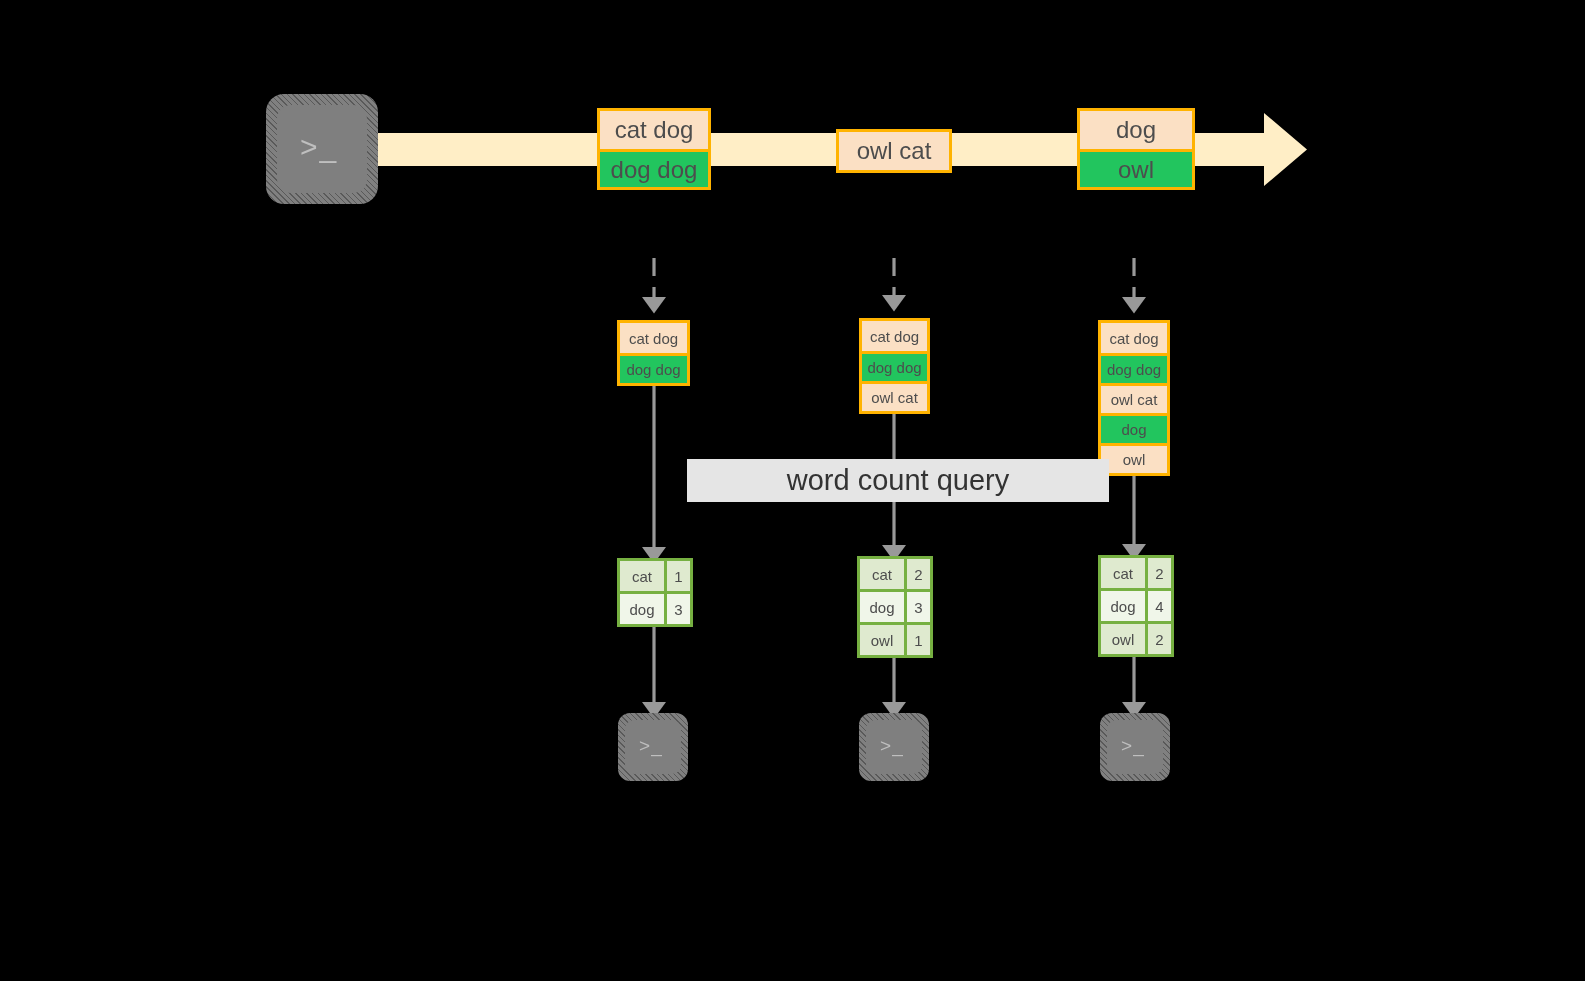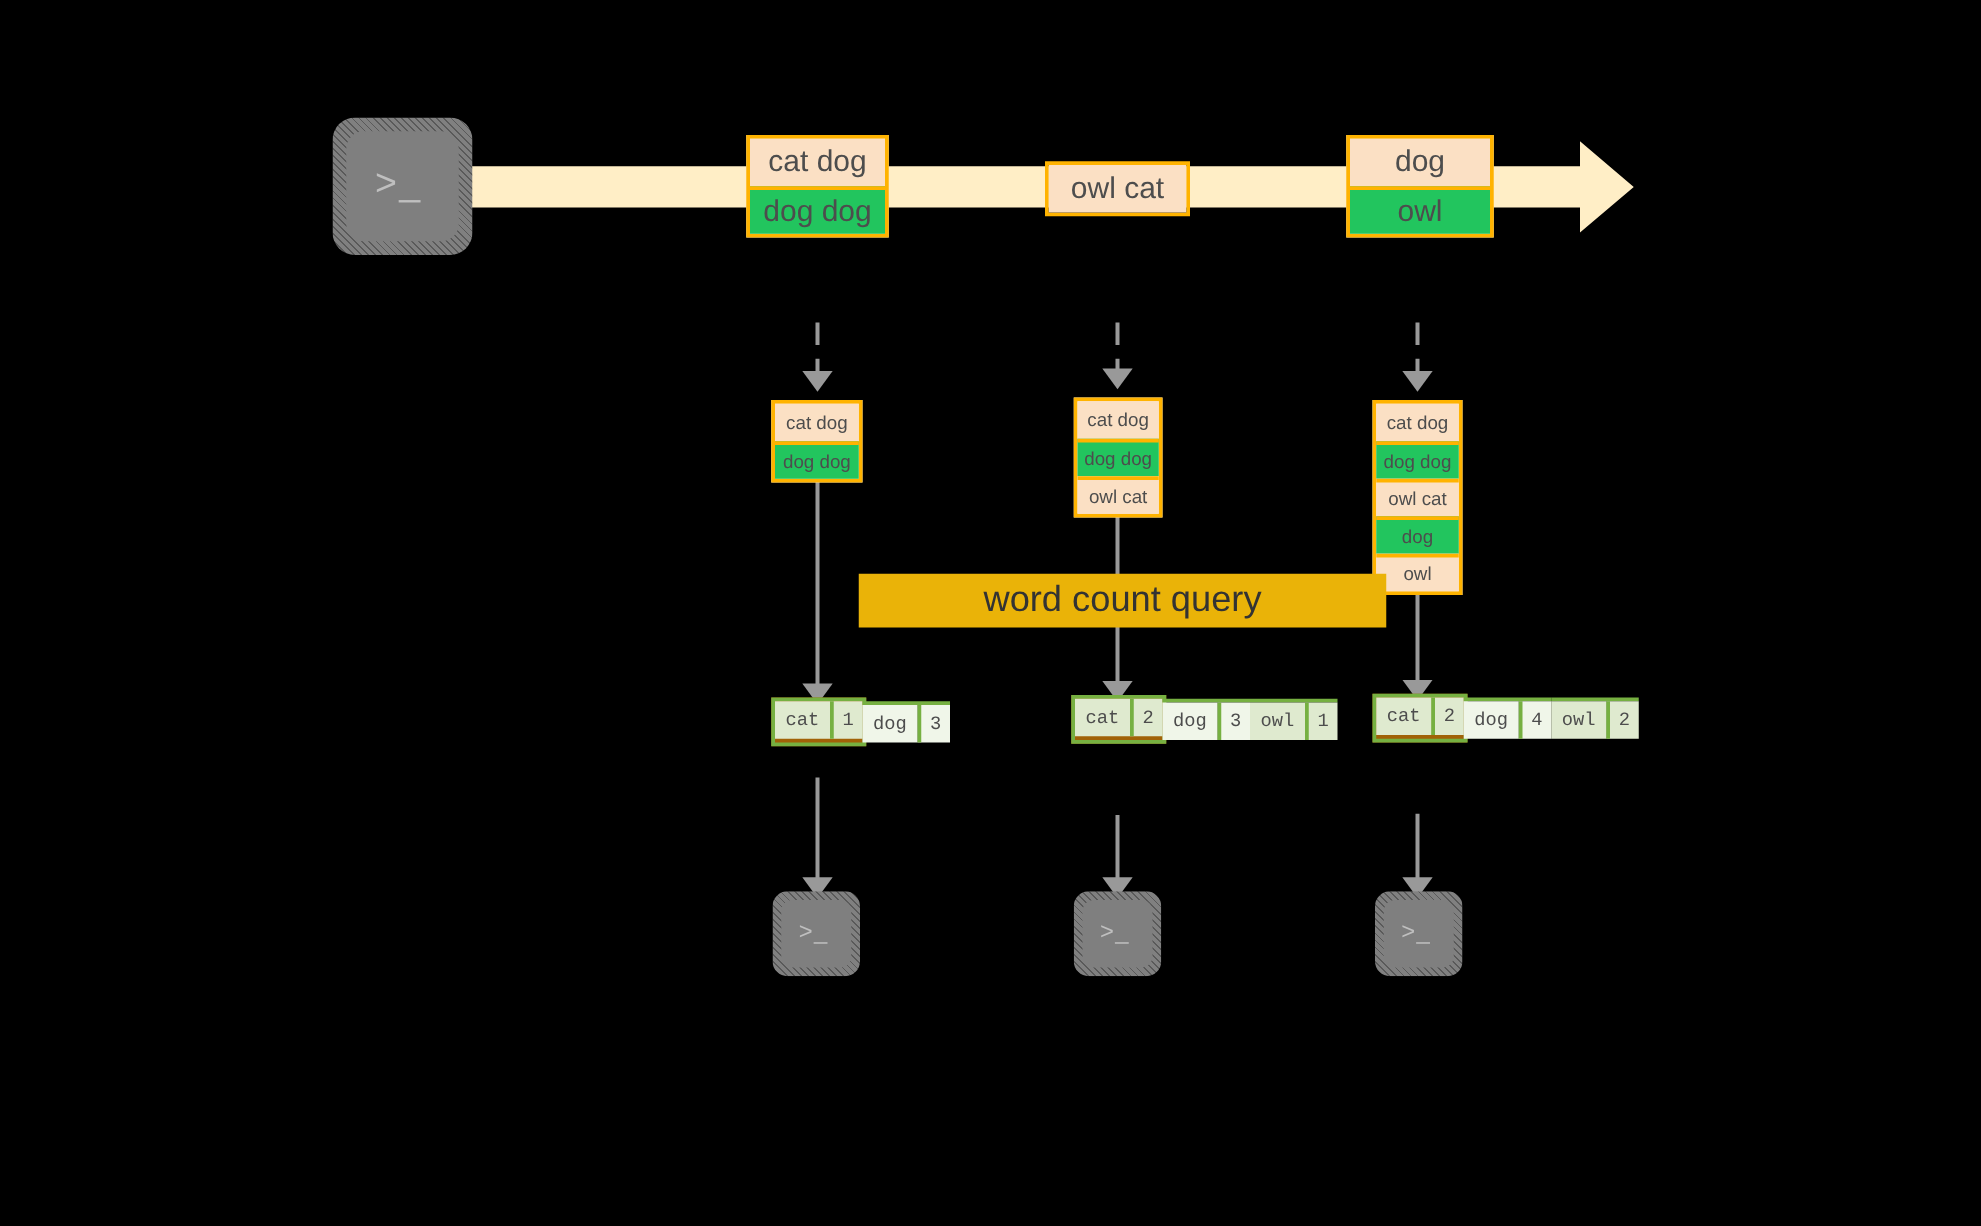--- a/index.html
+++ b/index.html
@@ -75,24 +75,23 @@
   
   .rec.big .cell { height: 38px; font-size: 24px; }
   
   .rec.small .cell { height: 30px; font-size: 15px; }
 
   
   .res {
     position: absolute;
     box-sizing: border-box;
     border: 3px solid #76b041;
-    background: #a16207;
-    display: flex;
-    flex-direction: row;
-    font-family: Liberation Mono, monospace;
+    background: #84cc16;
+    display: flex;
+    flex-direction: column;
   }
   .res .row {
     display: flex;
     height: 30px;
   }
   .res .row + .row { border-top: 3px solid #76b041; }
   .res .row .k,
   .res .row .v {
     box-sizing: border-box;
     display: flex;
@@ -107,21 +106,21 @@
   .res .row.dark  .k, .res .row.dark  .v { background: #dfeacf; }
   .res .row.light .k, .res .row.light .v { background: #f0f6e9; }
 
   
   #wires { position: absolute; left: 0; top: 0; width: 1585px; height: 981px; }
 
   
   .query-label {
     position: absolute;
     box-sizing: border-box;
-    background: #eab308;
+    background: #e5e5e5;
     display: flex;
     align-items: center;
     justify-content: center;
     color: #333333;
     font-size: 29px;
     white-space: nowrap;
   }
 </style>
 </head>
 <body>

